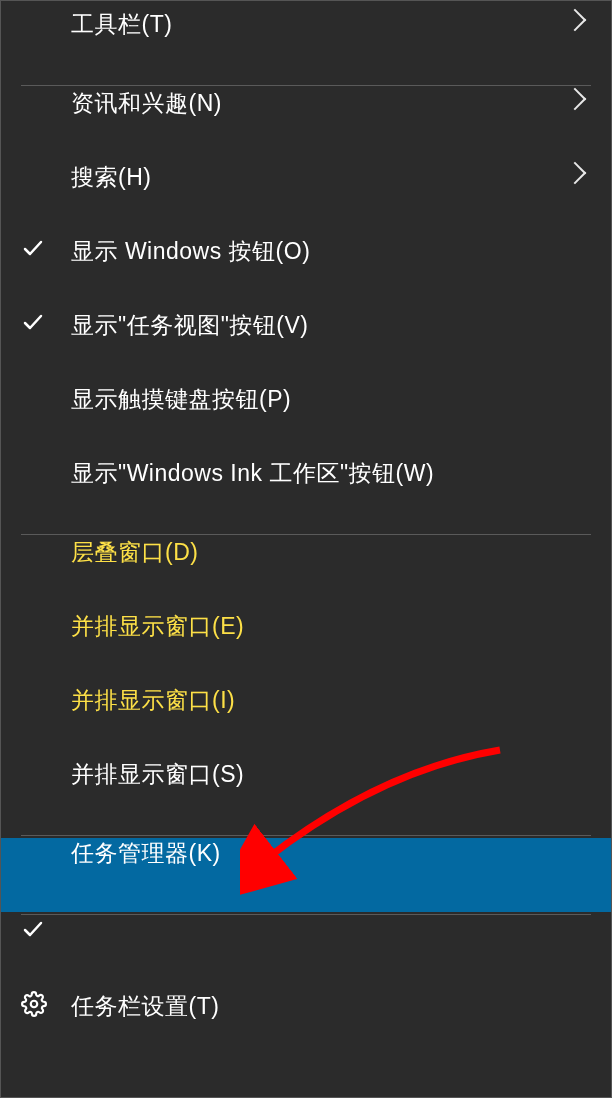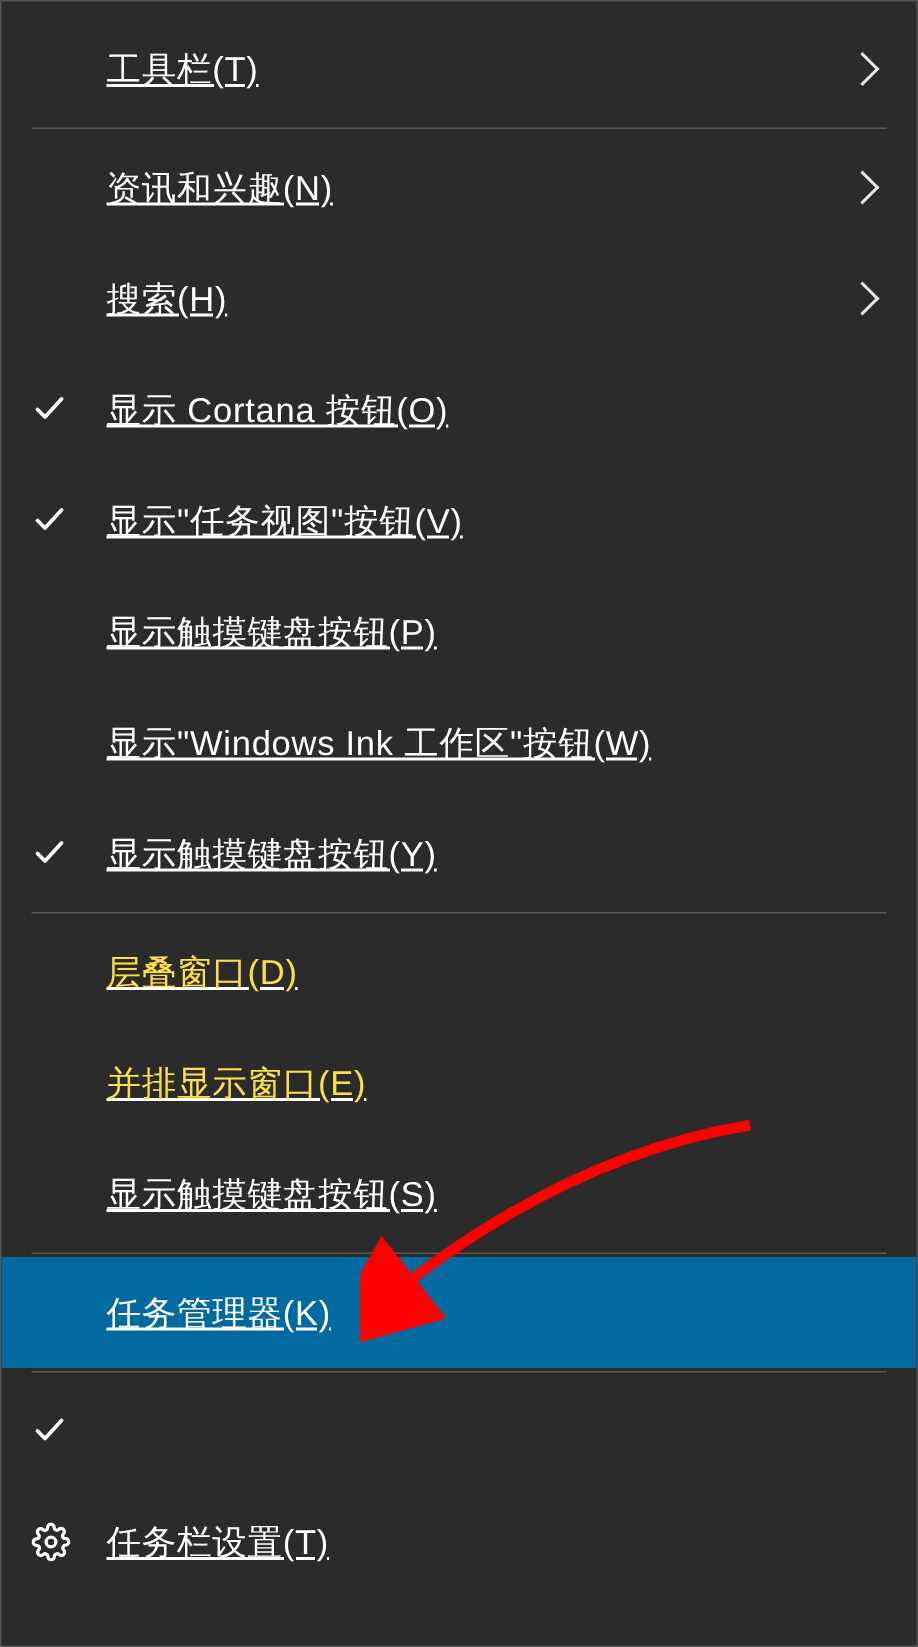--- a/index.html
+++ b/index.html
@@ -14,26 +14,25 @@
     font-family: "Microsoft YaHei", "Segoe UI", sans-serif;
     color: #ffffff;
     overflow: hidden;
     border: 1px solid #555;
   }
   .menu {
     padding: 8px 0;
   }
   .menu-item {
     display: flex;
-    align-items: center;
+    align-items: flex-start;
     height: 74px;
     padding: 0 26px 0 20px;
     position: relative;
     cursor: default;
-    text-decoration: underline;
   }
   .menu-item.highlighted {
     background: #0369a1;
   }
   .menu-item.disabled .label {
     color: #fde047;
   }
   .icon-slot {
     width: 50px;
     display: flex;
@@ -121,21 +120,21 @@
       <div class="arrow-slot">
         <span class="chevron-right"></span>
       </div>
     </div>
     <div class="menu-item">
       <div class="icon-slot">
         <span class="checkmark"><svg viewBox="0 0 24 24" fill="none" stroke="#ffffff" stroke-width="2.5" stroke-linecap="round" stroke-linejoin="round">
             <polyline points="4 13 9 18 20 6"></polyline>
           </svg></span>
       </div>
-      <span class="label">显示 Cortana 按钮(O)</span>
+      <span class="label">显示 Windows 按钮(O)</span>
       <div class="arrow-slot"></div>
     </div>
     <div class="menu-item">
       <div class="icon-slot">
         <span class="checkmark"><svg viewBox="0 0 24 24" fill="none" stroke="#ffffff" stroke-width="2.5" stroke-linecap="round" stroke-linejoin="round">
             <polyline points="4 13 9 18 20 6"></polyline>
           </svg></span>
       </div>
       <span class="label">显示"任务视图"按钮(V)</span>
       <div class="arrow-slot"></div>
@@ -143,43 +142,39 @@
     <div class="menu-item">
       <div class="icon-slot"></div>
       <span class="label">显示触摸键盘按钮(P)</span>
       <div class="arrow-slot"></div>
     </div>
     <div class="menu-item">
       <div class="icon-slot"></div>
       <span class="label">显示"Windows Ink 工作区"按钮(W)</span>
       <div class="arrow-slot"></div>
     </div>
-    <div class="menu-item">
-      <div class="icon-slot">
-        <span class="checkmark"><svg viewBox="0 0 24 24" fill="none" stroke="#ffffff" stroke-width="2.5" stroke-linecap="round" stroke-linejoin="round">
-            <polyline points="4 13 9 18 20 6"></polyline>
-          </svg></span>
-      </div>
-      <span class="label">显示触摸键盘按钮(Y)</span>
-      <div class="arrow-slot"></div>
-    </div>
     <div class="separator"></div>
     <div class="menu-item disabled">
       <div class="icon-slot"></div>
       <span class="label">层叠窗口(D)</span>
       <div class="arrow-slot"></div>
     </div>
     <div class="menu-item disabled">
       <div class="icon-slot"></div>
       <span class="label">并排显示窗口(E)</span>
       <div class="arrow-slot"></div>
     </div>
-    <div class="menu-item">
-      <div class="icon-slot"></div>
-      <span class="label">显示触摸键盘按钮(S)</span>
+    <div class="menu-item disabled">
+      <div class="icon-slot"></div>
+      <span class="label">并排显示窗口(I)</span>
+      <div class="arrow-slot"></div>
+    </div>
+    <div class="menu-item">
+      <div class="icon-slot"></div>
+      <span class="label">并排显示窗口(S)</span>
       <div class="arrow-slot"></div>
     </div>
     <div class="separator"></div>
     <div class="menu-item highlighted">
       <div class="icon-slot"></div>
       <span class="label">任务管理器(K)</span>
       <div class="arrow-slot"></div>
     </div>
     <div class="separator"></div>
     <div class="menu-item">

